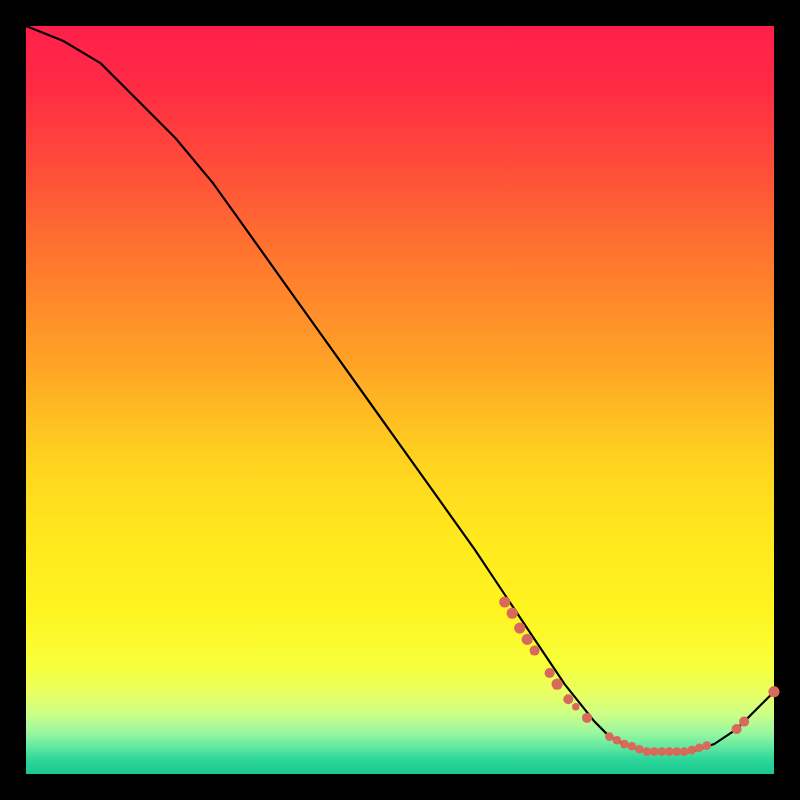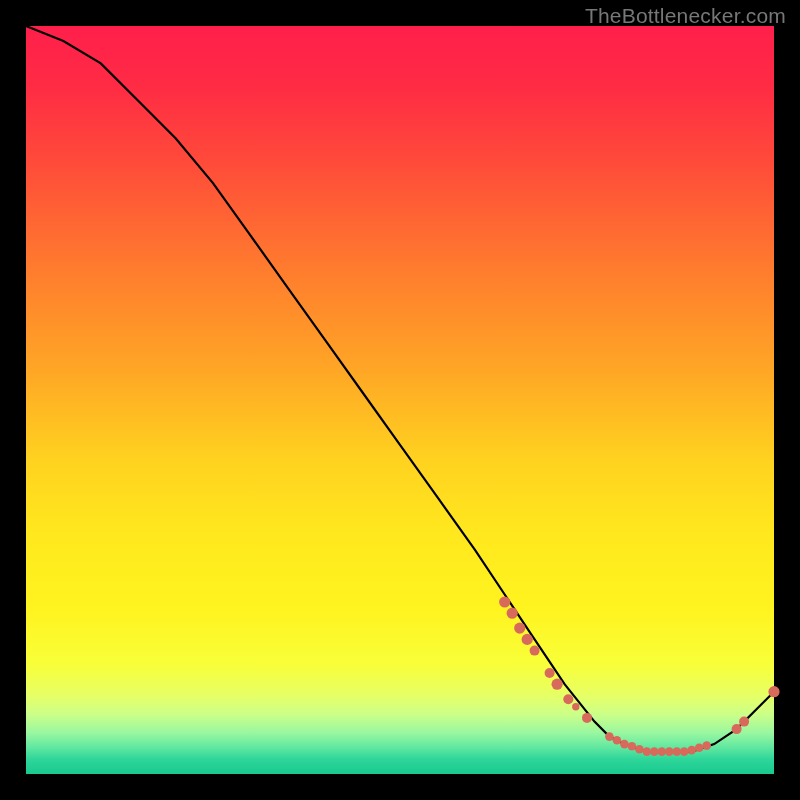--- a/index.html
+++ b/index.html
@@ -92,14 +92,13 @@
           <circle cx="658.2" cy="725.6" r="4.3" fill="#d86a5c"></circle>
           <circle cx="665.7" cy="724.1" r="4.3" fill="#d86a5c"></circle>
           <circle cx="673.2" cy="721.8" r="4.3" fill="#d86a5c"></circle>
           <circle cx="680.7" cy="719.6" r="4.3" fill="#d86a5c"></circle>
           <circle cx="710.6" cy="703.1" r="5.0" fill="#d86a5c"></circle>
           <circle cx="718.1" cy="695.6" r="5.0" fill="#d86a5c"></circle>
           <circle cx="748.0" cy="665.7" r="5.6" fill="#d86a5c"></circle>
         </g>
     </svg>
   </div>
-  <div class="watermark">TheBottlenecker.com</div>
 </div>
 
 </body></html>

